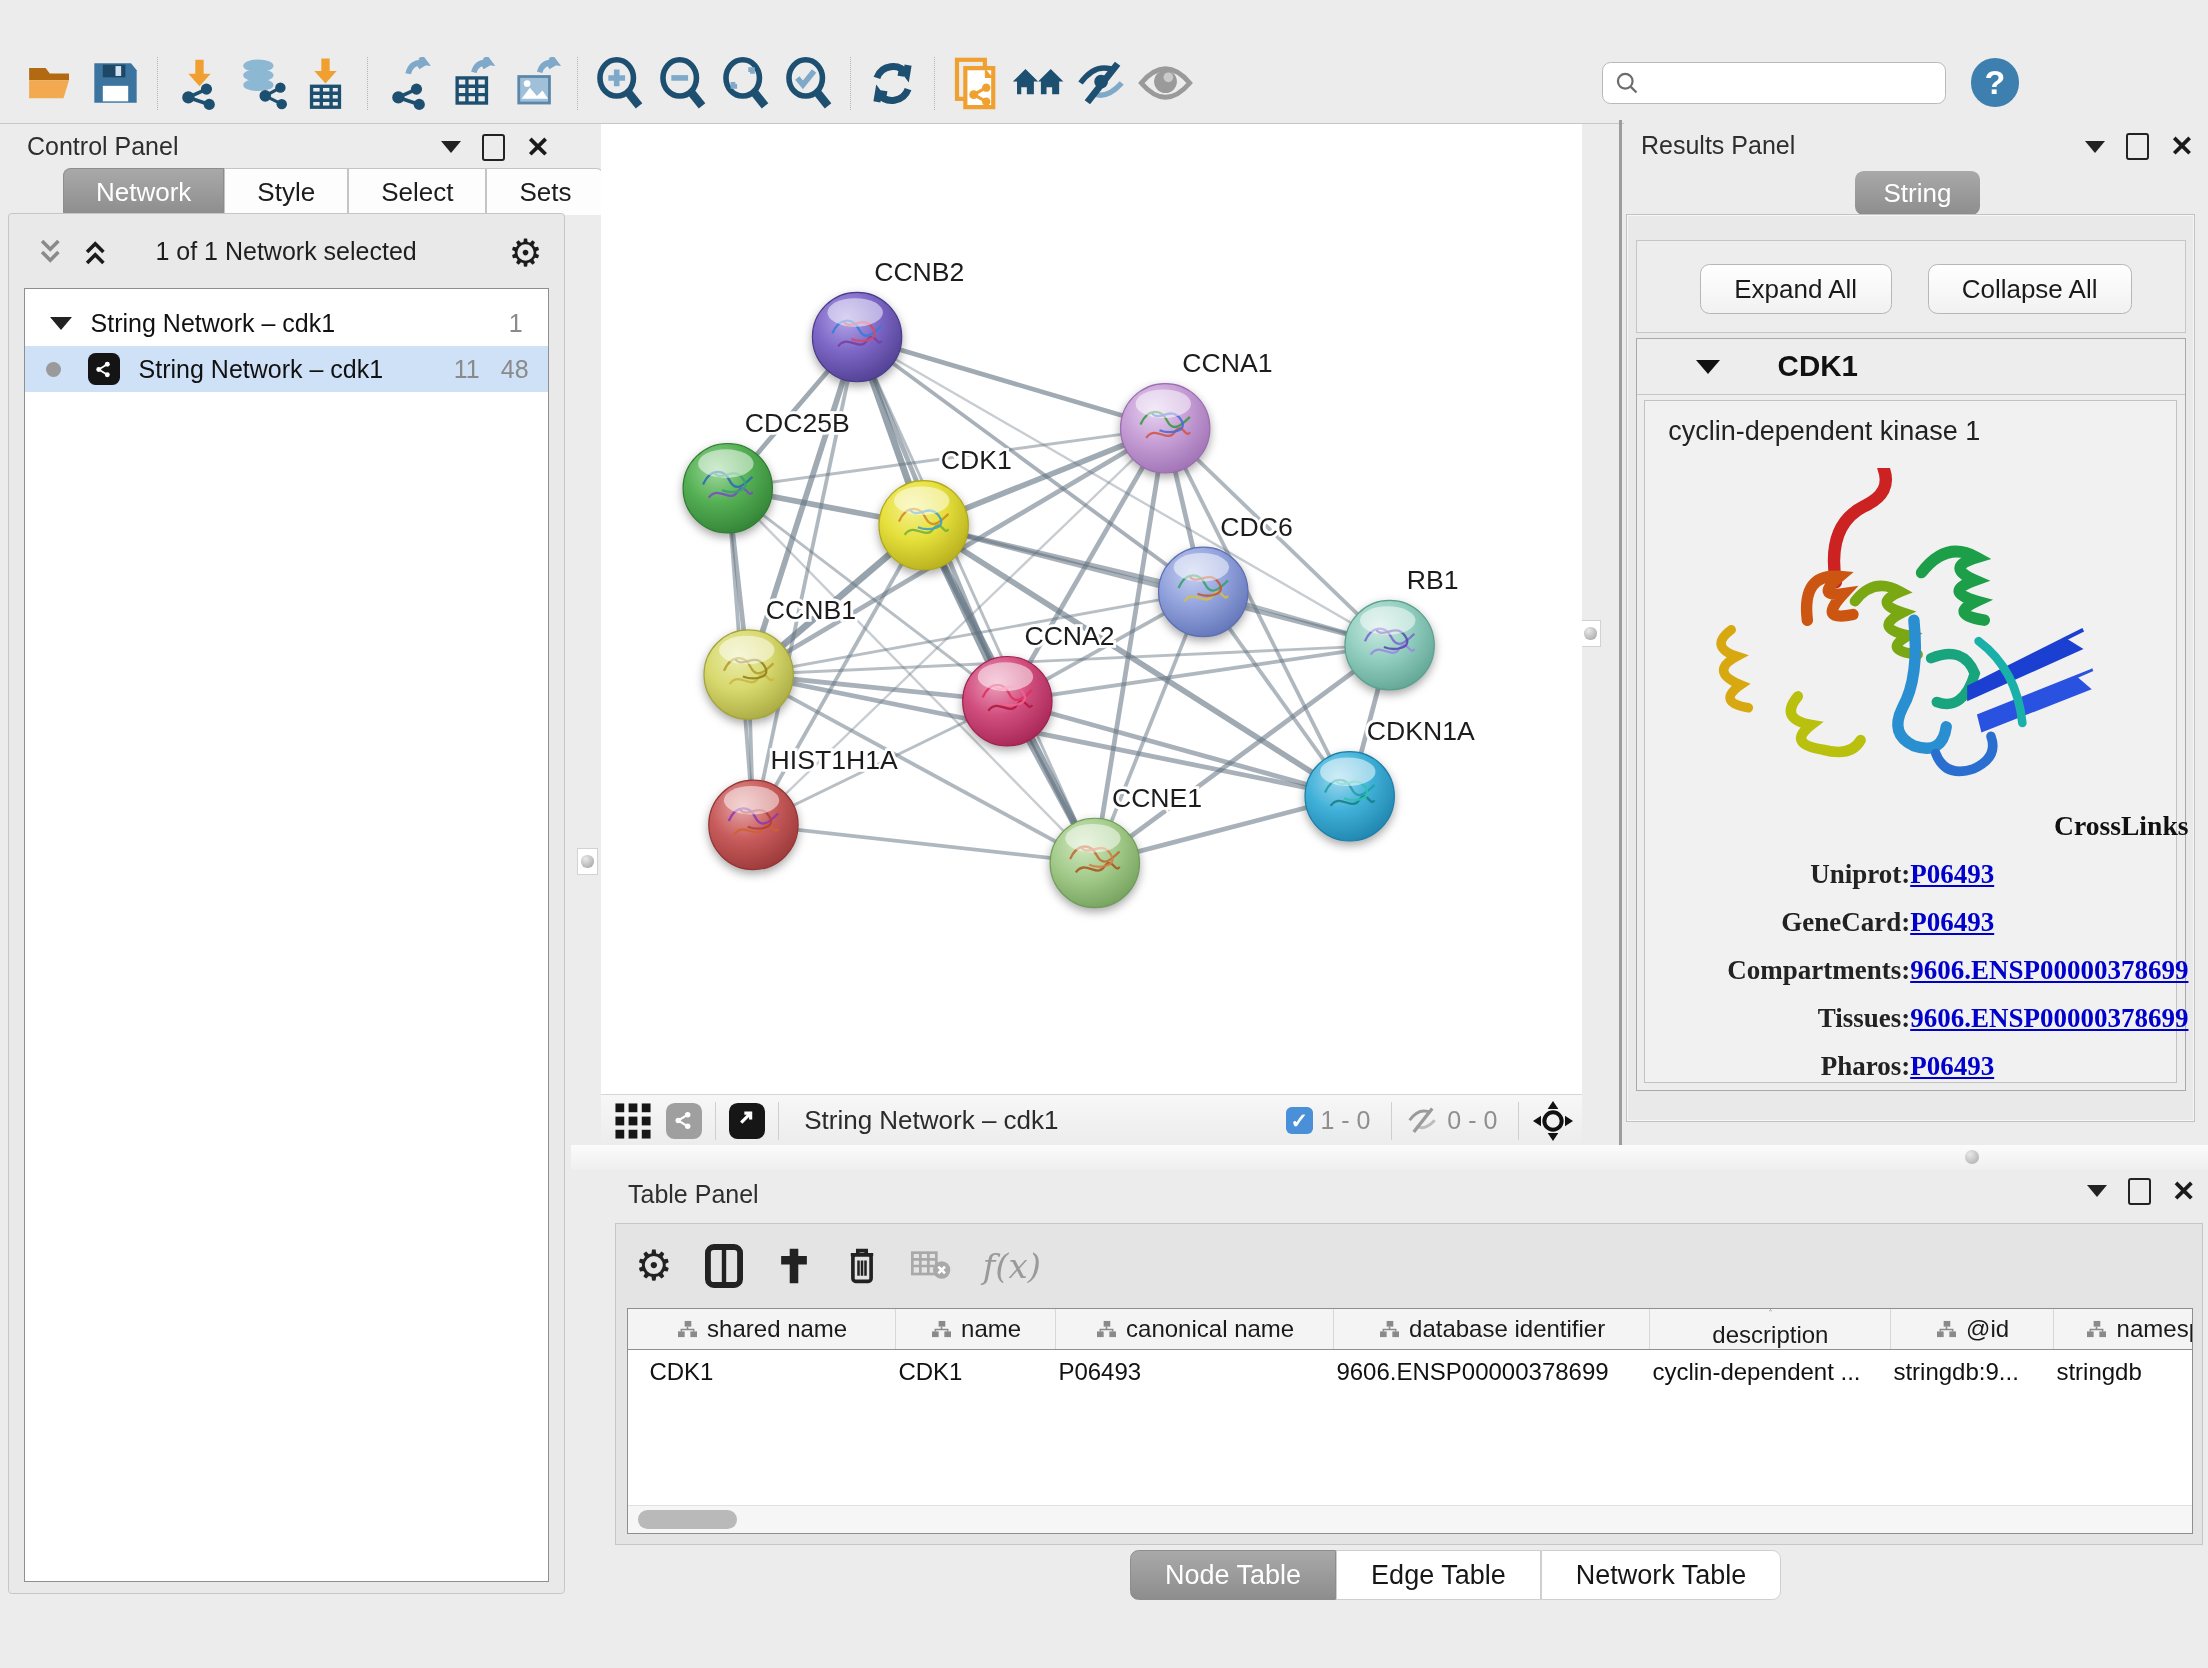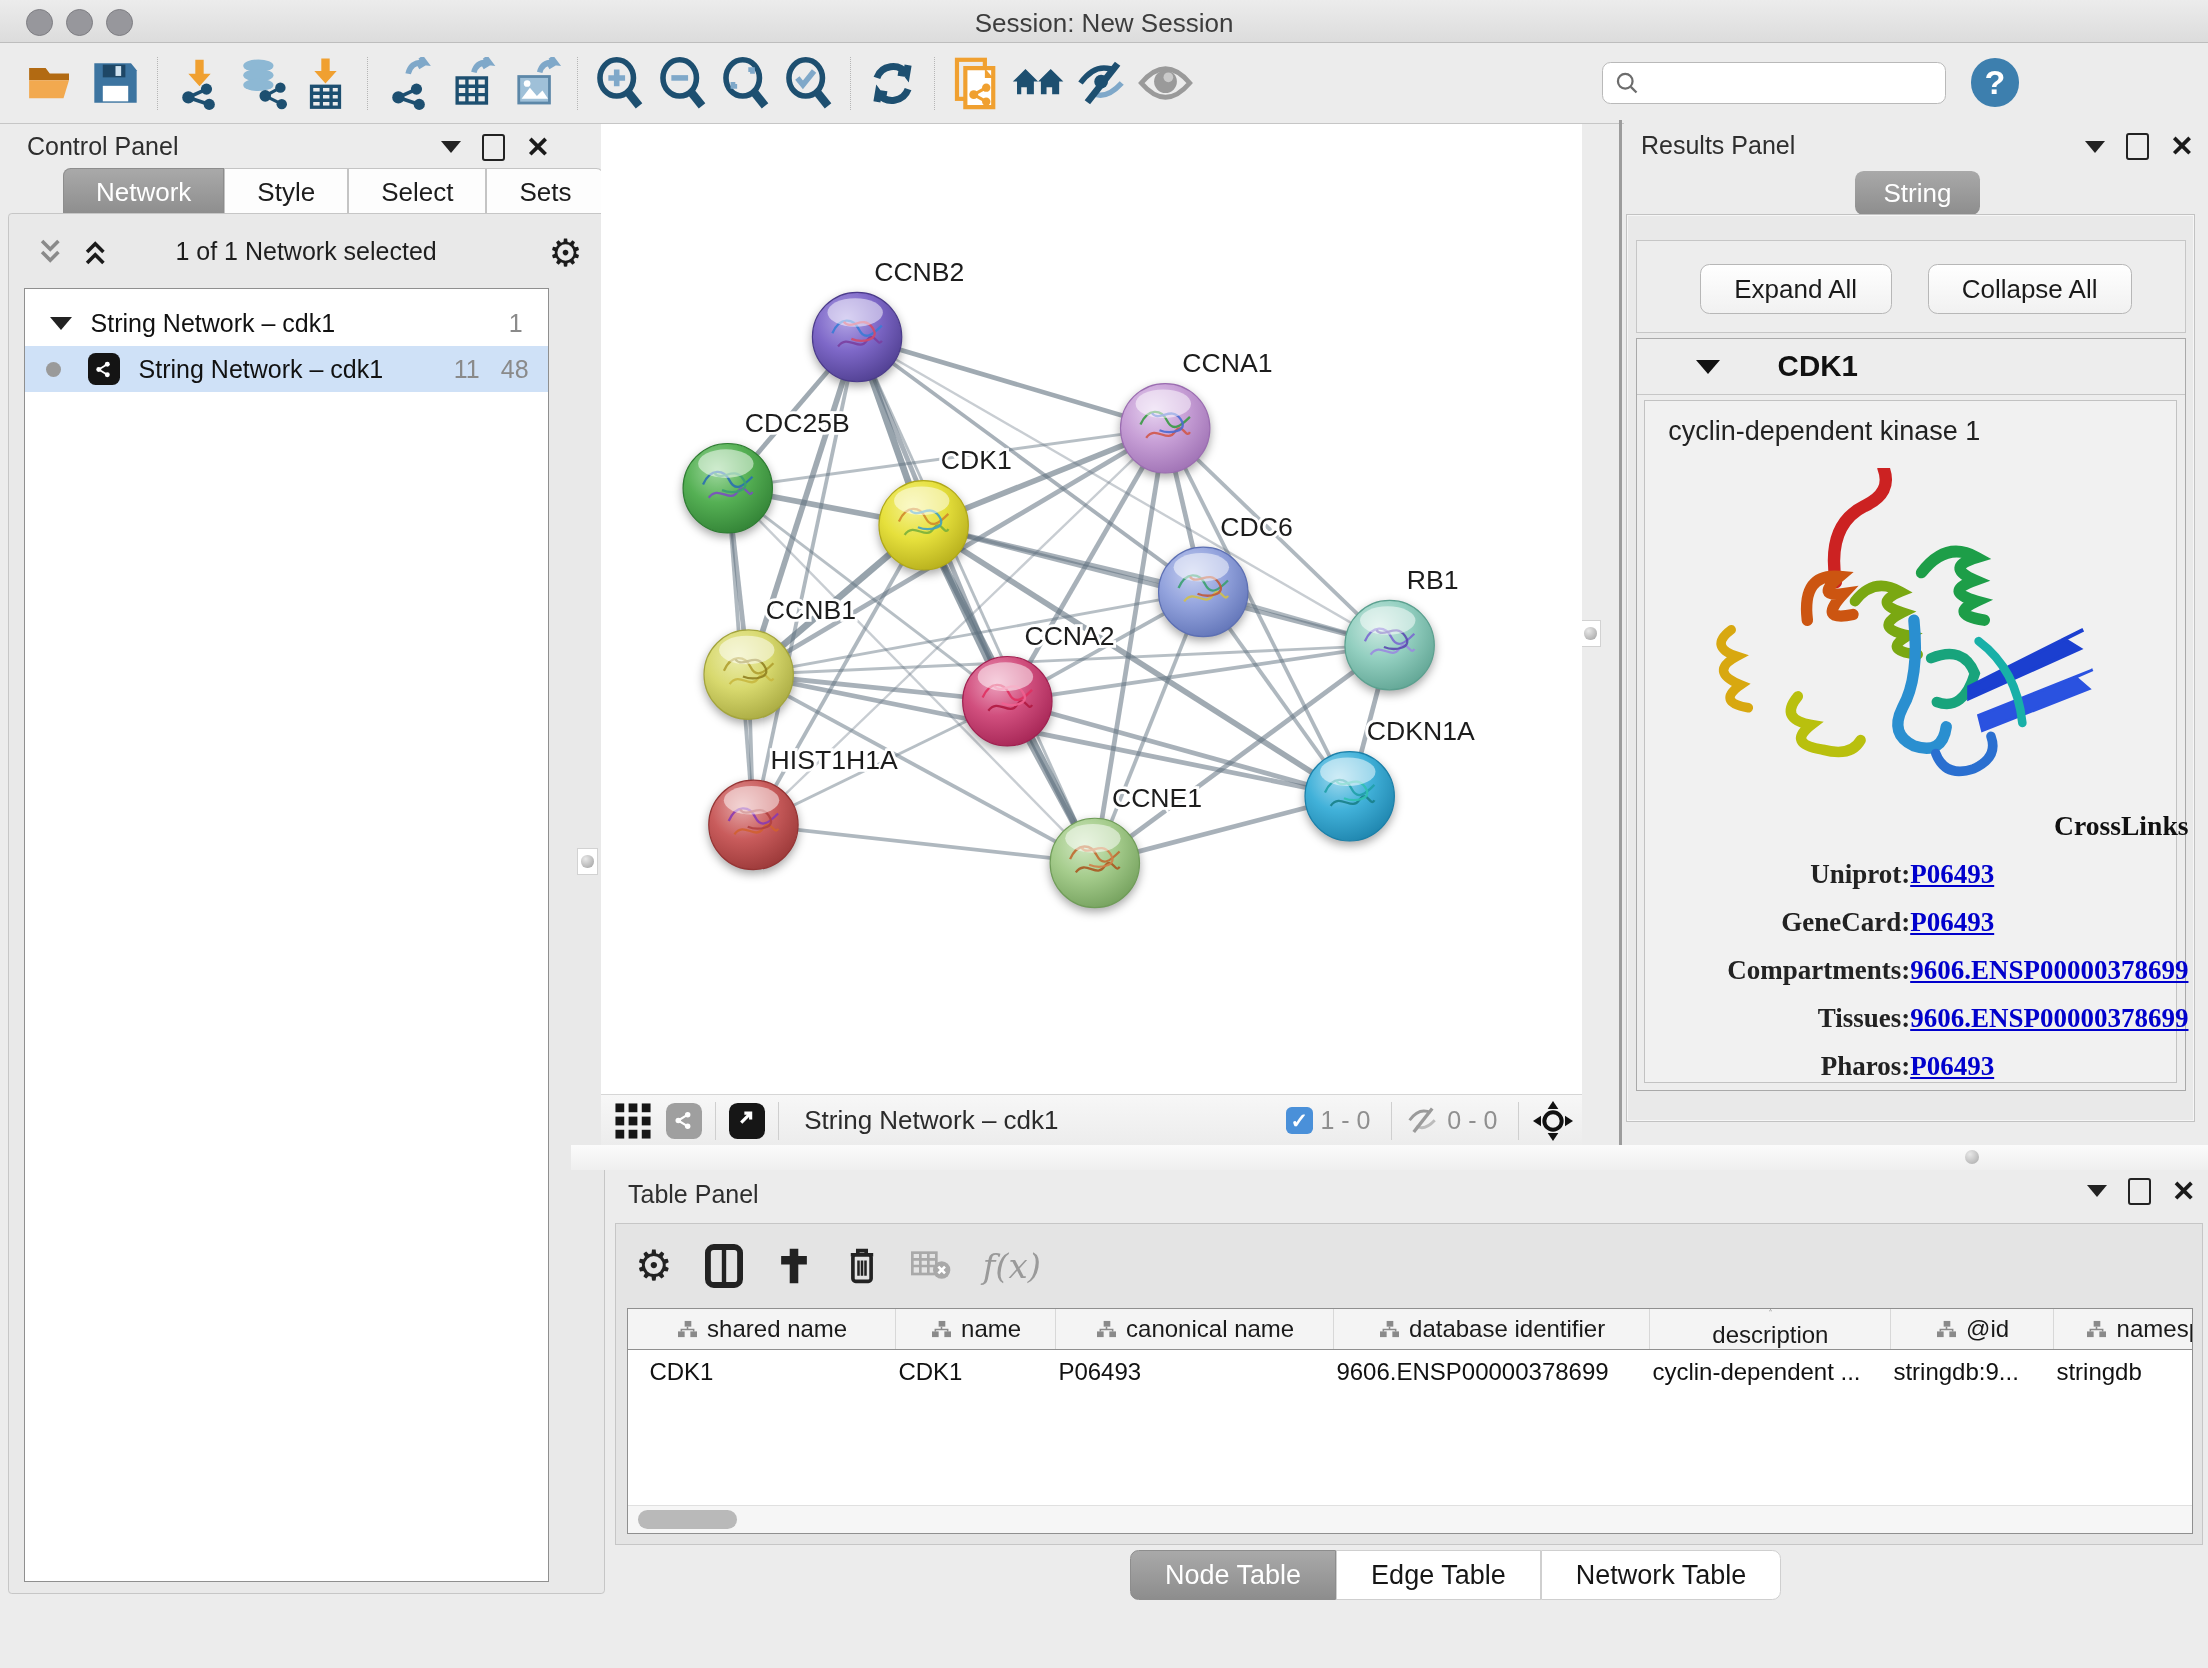--- a/index.html
+++ b/index.html
@@ -31,21 +31,21 @@
   
   #control-panel{position:absolute;left:0;top:124px;width:571px;height:1476px;}
   #cp-title{position:absolute;left:27px;top:7.6px;}
   #cp-tabs{position:absolute;left:63px;top:44px;display:flex;}
   .tab{height:46px;padding:0 32px;display:flex;align-items:center;font-size:26px;
     background:#fdfdfd;border:1px solid #c4c4c4;border-bottom:none;color:#1c1c1c;}
   .tab.first{border-radius:7.6px 0 0 0;}
   .tab.last{border-radius:0 7.6px 0 0;}
   .tab.selected{background:linear-gradient(#a9a9a9,#8d8d8d);color:#fff;border-color:#8d8d8d;}
   #cp-inner{position:absolute;left:7.6px;top:89px;width:555px;height:1379px;
-    border:1px solid #c6c6c6;border-radius:3.8px;background:#e9e9e9;padding-left:40px;}
+    border:1px solid #c6c6c6;border-radius:3.8px;background:#e9e9e9;}
   #cp-statusrow{position:absolute;left:0;top:17px;width:100%;height:42px;}
   #cp-chevrons{position:absolute;left:27px;top:5.7px;display:flex;gap:17px;}
   #cp-status{position:absolute;left:0;right:0;text-align:center;top:5.7px;font-size:25px;color:#1e1e1e;}
   #cp-gear{position:absolute;right:21px;top:0px;font-size:38px;color:#1b1b1b;}
   #cp-tree{position:absolute;left:15px;top:74px;width:523px;height:1292px;background:#fff;border:1.9px solid #8f8f8f;}
   .tree-row{position:relative;height:46px;display:flex;align-items:center;font-size:25px;}
   .tree-row.selected{background:#cfe1f7;}
   .tree-tri{width:0;height:0;border-left:11.4px solid transparent;border-right:11.4px solid transparent;
     border-top:13.3px solid #222;margin-left:25px;}
   .tree-dot{width:15px;height:15px;border-radius:50%;background:#9a9a9a;margin-left:21px;}
@@ -123,26 +123,20 @@
   #memory-btn{position:absolute;right:21px;top:11.4px;width:141px;height:46px;background:#f7f7f7;
     border:1.9px solid #ababab;display:flex;align-items:center;justify-content:center;gap:11.4px;font-size:25px;color:#111;}
   #memory-dot{width:23px;height:23px;border-radius:50%;}
   svg{display:block;}
 </style>
 </head>
 <body>
 
 <div id="root">
 
-  <div class="titlebar">
-    <div class="tl" style="left:26px"></div>
-    <div class="tl" style="left:66px"></div>
-    <div class="tl" style="left:106px"></div>
-    <div class="win-title">Session: New Session</div>
-  </div>
 
   <div class="toolbar">
     <div style="width:21px"></div>
     <div class="tb-icon">
       <svg width="55" height="48" viewBox="0 0 40 34">
           <path d="M3 6 h12 l3 4 h14 v5 H3z" fill="#b26a12"></path>
           <path d="M3 15 h29 l-4 13 H3z" fill="#f2a94f"></path>
         </svg>
     </div>
     <div class="tb-icon">

